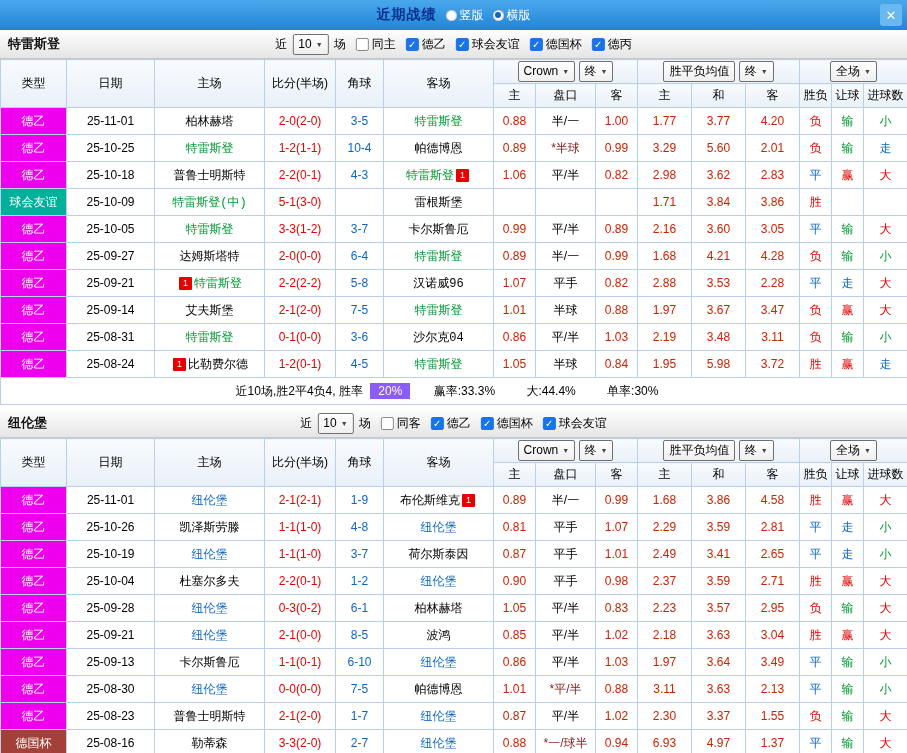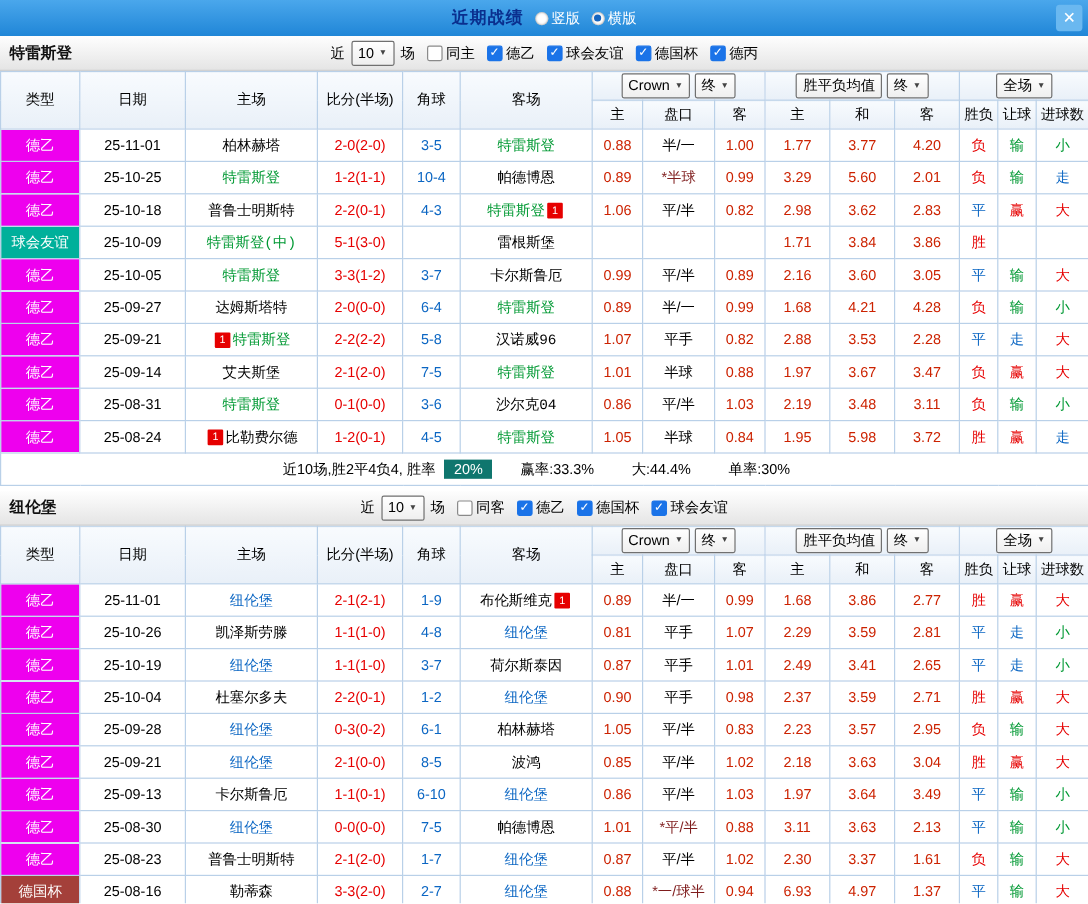--- a/index.html
+++ b/index.html
@@ -58,21 +58,21 @@
   .odd-cell{color:#cc2200;}
   .hcp-cell{color:#000;}
   .hcp-cell.changed{color:#7f1d1d;}
   .c-red{color:#e60000;}
   .c-green{color:#009933;}
   .c-blue{color:#0b66c3;}
   .badge{display:inline-block;min-width:11px;height:13px;line-height:13px;background:#e60000;
          color:#fff;font-size:9px;font-style:normal;margin:0 2px;border-radius:1px;
          vertical-align:1px;padding:0 1px;}
   .summary-cell{height:26px;font-size:12px;color:#000;background:#fff;}
-  .rate-badge{display:inline-block;background:#0f766e;color:#fff;padding:1px 8px;margin:0 6px 0 4px;}
+  .rate-badge{display:inline-block;background:#8b5cf6;color:#fff;padding:1px 8px;margin:0 6px 0 4px;}
   .sum-stat{margin:0 14px;}
   .section + .section{margin-top:4px;}
 </style>
 </head>
 <body>
 
 <div class="app">
 
   <div class="topbar">
     <div class="topbar-center">
@@ -469,21 +469,21 @@
             <td class="date-cell">25-11-01</td>
             <td class="team-cell"><span class="team-away">纽伦堡</span></td>
             <td class="score-cell">2-1(2-1)</td>
             <td class="corner-cell">1-9</td>
             <td class="team-cell"><span>布伦斯维克</span><i class="badge">1</i></td>
             <td class="odd-cell">0.89</td>
             <td class="hcp-cell">半/一</td>
             <td class="odd-cell">0.99</td>
             <td class="odd-cell">1.68</td>
             <td class="odd-cell">3.86</td>
-            <td class="odd-cell">2.77</td>
+            <td class="odd-cell">4.58</td>
             <td class="res-cell c-red">胜</td>
             <td class="res-cell c-red">赢</td>
             <td class="res-cell c-red">大</td>
           </tr>
           <tr>
             <td class="type-cell de2">德乙</td>
             <td class="date-cell">25-10-26</td>
             <td class="team-cell"><span>凯泽斯劳滕</span></td>
             <td class="score-cell">1-1(1-0)</td>
             <td class="corner-cell">4-8</td>
@@ -605,21 +605,21 @@
             <td class="date-cell">25-08-23</td>
             <td class="team-cell"><span>普鲁士明斯特</span></td>
             <td class="score-cell">2-1(2-0)</td>
             <td class="corner-cell">1-7</td>
             <td class="team-cell"><span class="team-away">纽伦堡</span></td>
             <td class="odd-cell">0.87</td>
             <td class="hcp-cell">平/半</td>
             <td class="odd-cell">1.02</td>
             <td class="odd-cell">2.30</td>
             <td class="odd-cell">3.37</td>
-            <td class="odd-cell">1.61</td>
+            <td class="odd-cell">1.55</td>
             <td class="res-cell c-red">负</td>
             <td class="res-cell c-green">输</td>
             <td class="res-cell c-red">大</td>
           </tr>
           <tr>
             <td class="type-cell cup">德国杯</td>
             <td class="date-cell">25-08-16</td>
             <td class="team-cell"><span>勒蒂森</span></td>
             <td class="score-cell">3-3(2-0)</td>
             <td class="corner-cell">2-7</td>

